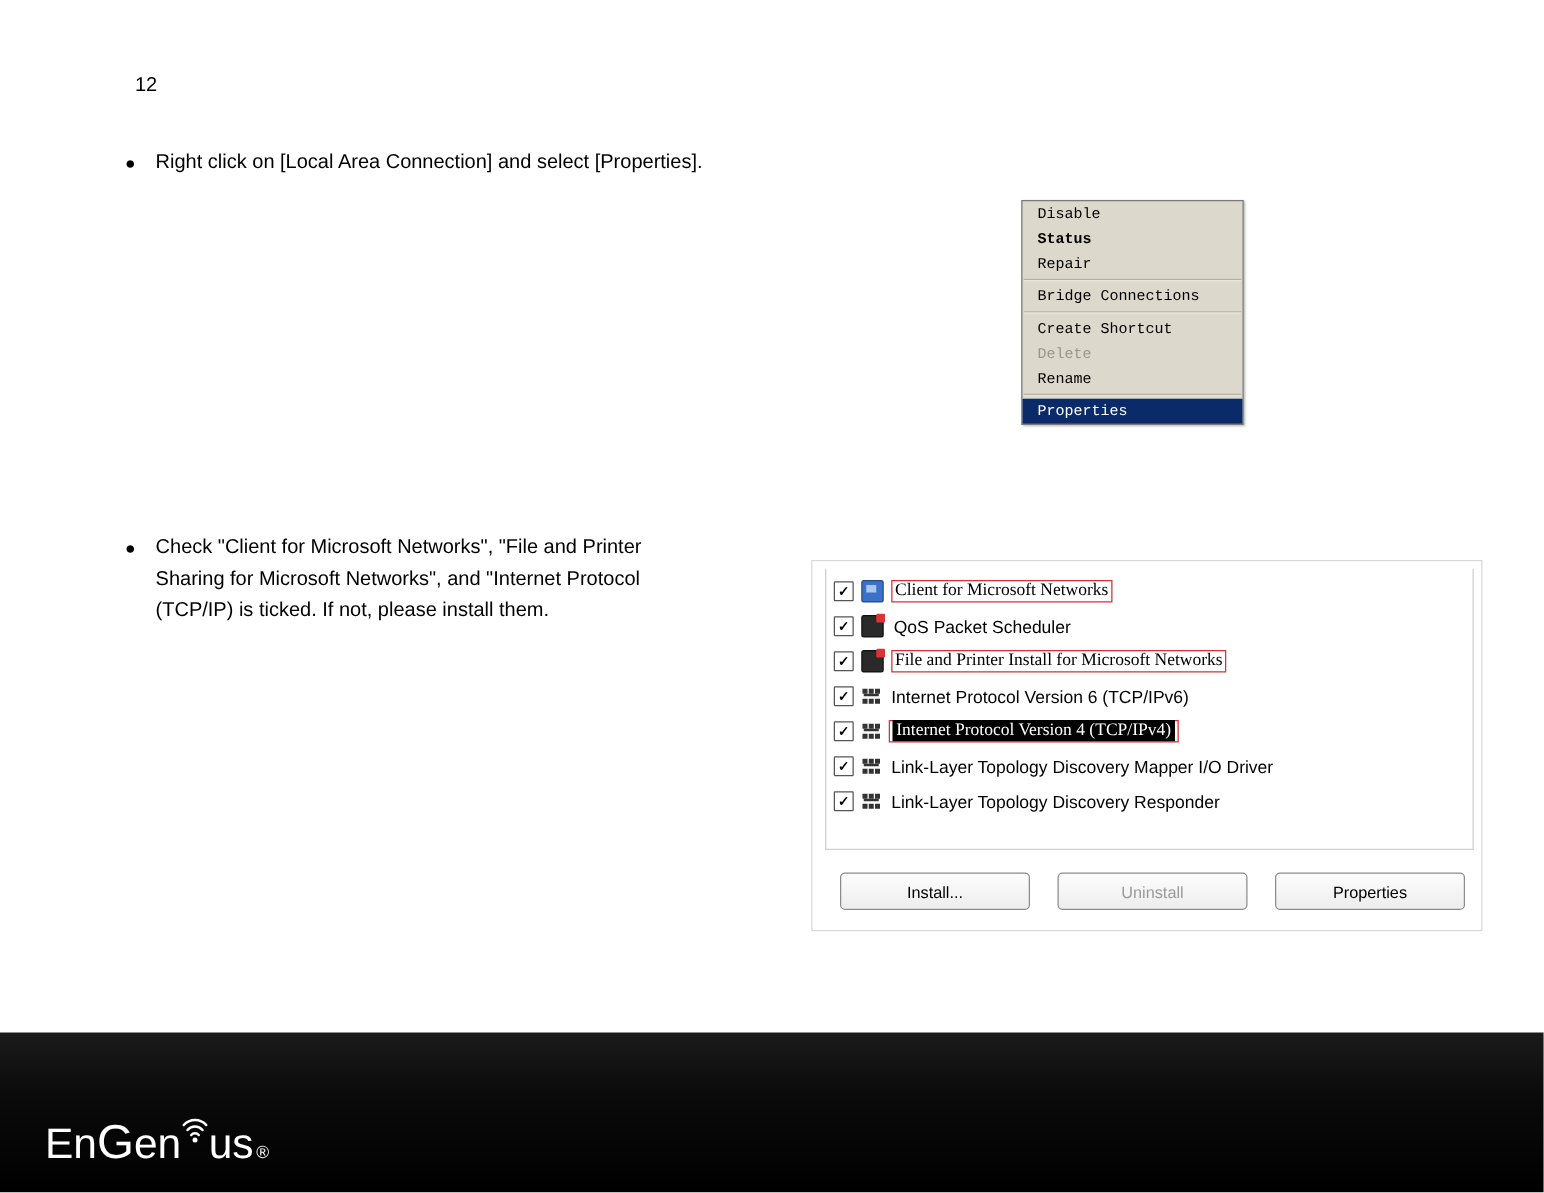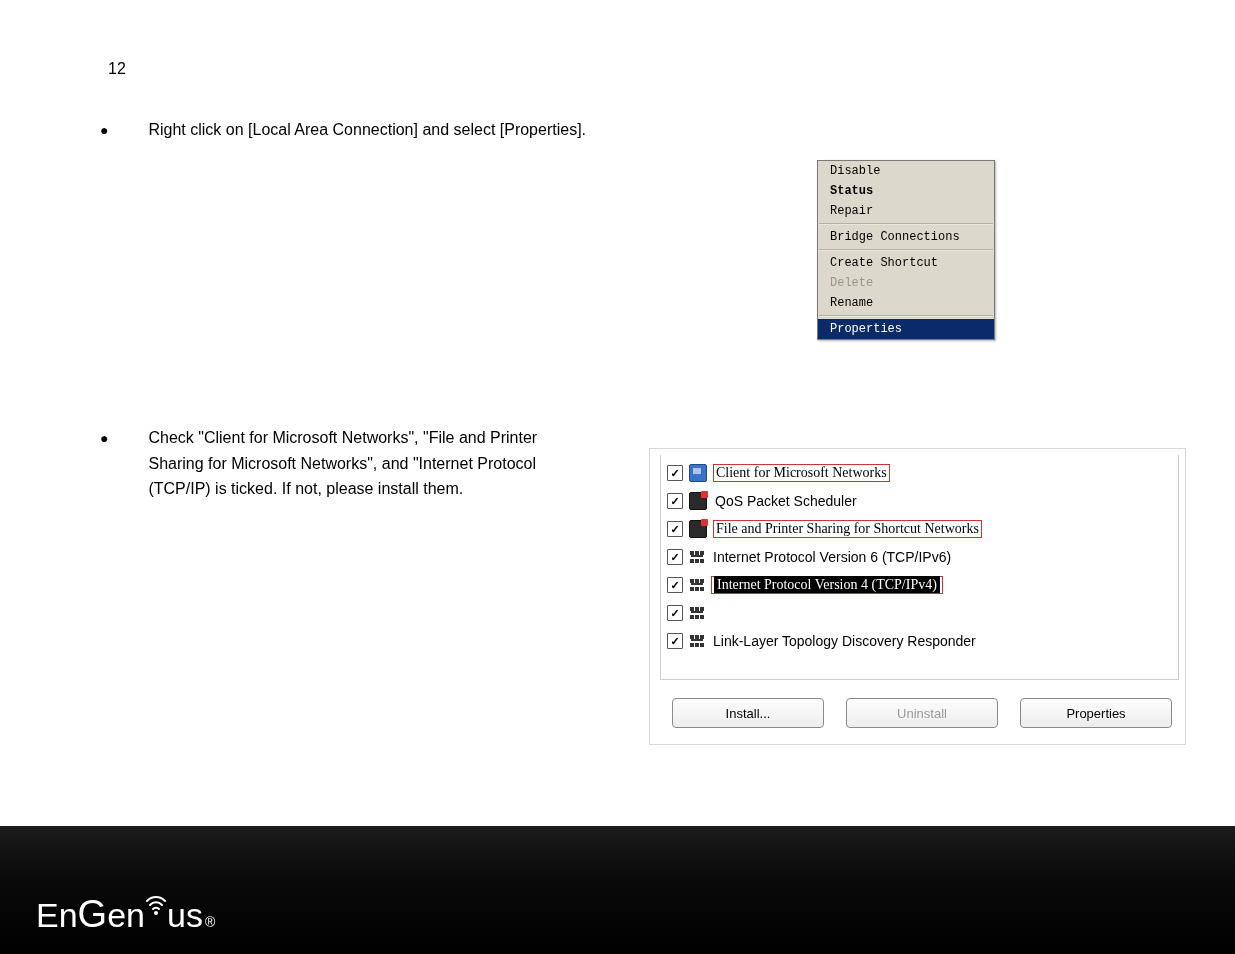--- a/index.html
+++ b/index.html
@@ -1,21 +1,21 @@
 <!DOCTYPE html>
 <html><head>
 <meta charset="utf-8">
 <style>
   html,body{margin:0;padding:0;background:#fff;font-family:"Segoe UI",Tahoma,Arial,sans-serif;color:#000;}
   .page{position:relative;width:1235px;height:954px;}
   .page-number{position:absolute;left:108px;top:60px;font-size:16px;}
   .bullet-1{position:absolute;left:100px;top:118px;font-size:16px;line-height:1.5;}
   .bullet-2{position:absolute;left:100px;top:425px;font-size:16px;line-height:1.6;width:540px;}
   .bullet-1 .dot,.bullet-2 .dot{display:inline-block;width:20px;vertical-align:top;font-size:14px;position:relative;top:2px;}
-  .bullet-text{display:inline-block;vertical-align:top;margin-left:24px;}
+  .bullet-text{display:inline-block;vertical-align:top;}
   
   .lac-icon{position:absolute;left:743px;top:72px;width:70px;text-align:center;}
   .lac-monitors{width:46px;height:38px;margin:0 auto 2px;position:relative;}
   .mon{position:absolute;width:22px;height:18px;background:#6aa8e6;border:1px solid #2d5f99;border-radius:2px;}
   .mon.back{left:18px;top:2px;background:#7aa8c6;}
   .mon.front{left:2px;top:12px;}
   .mon::after{content:"";position:absolute;left:6px;bottom:-4px;width:10px;height:3px;background:#777;}
   .lac-label{display:block;background:#0a2a6a;color:#fff;font-size:11px;line-height:1.2;padding:1px 2px;}
   
   .ctx-menu{position:absolute;left:817px;top:160px;width:176px;background:#dcd8cc;border:1px solid #7a7a7a;box-shadow:1px 1px 2px rgba(0,0,0,.3);font-family:Liberation Mono, monospace;font-size:12px;color:#000;}
@@ -97,35 +97,36 @@
         <span class="label red-box">Client for Microsoft Networks</span>
       </div>
       <div class="list-row">
         <span class="cb">✓</span>
         <span class="icon icon-qos"></span>
         <span class="label">QoS Packet Scheduler</span>
       </div>
       <div class="list-row">
         <span class="cb">✓</span>
         <span class="icon icon-qos"></span>
-        <span class="label red-box">File and Printer Sharing for Shortcut Networks</span>
+        <span class="label red-box">File and Printer Install for Microsoft Networks</span>
       </div>
       <div class="list-row">
         <span class="cb">✓</span>
         <span class="icon icon-net"></span>
         <span class="label">Internet Protocol Version 6 (TCP/IPv6)</span>
       </div>
       <div class="list-row">
         <span class="cb">✓</span>
         <span class="icon icon-net"></span>
         <span class="label red-box"><span class="sel-ipv4">Internet Protocol Version 4 (TCP/IPv4)</span></span>
       </div>
       <div class="list-row">
         <span class="cb">✓</span>
         <span class="icon icon-net"></span>
+        <span class="label">Link-Layer Topology Discovery Mapper I/O Driver</span>
       </div>
       <div class="list-row">
         <span class="cb">✓</span>
         <span class="icon icon-net"></span>
         <span class="label">Link-Layer Topology Discovery Responder</span>
       </div>
     </div>
     <div class="btn-row">
       <div class="xp-btn">Install...</div>
       <div class="xp-btn disabled">Uninstall</div>

